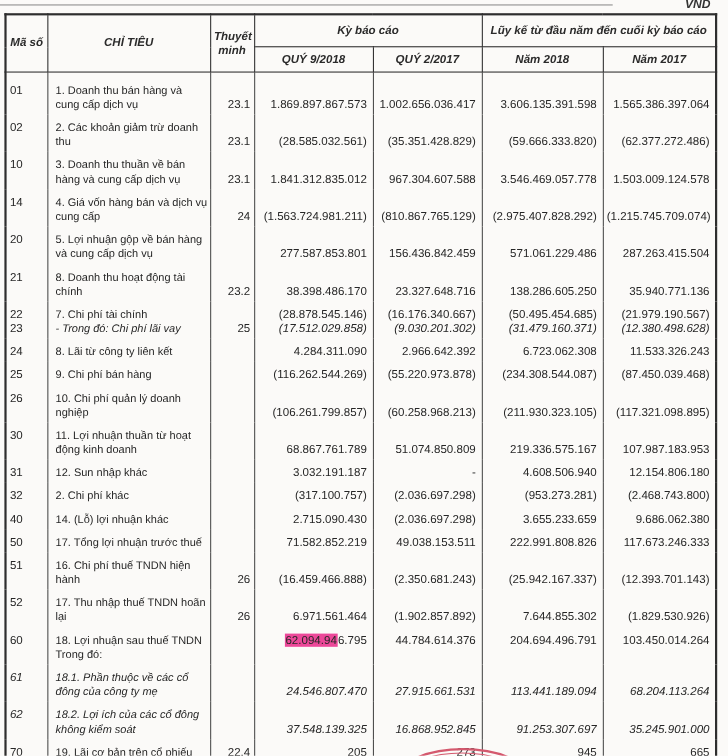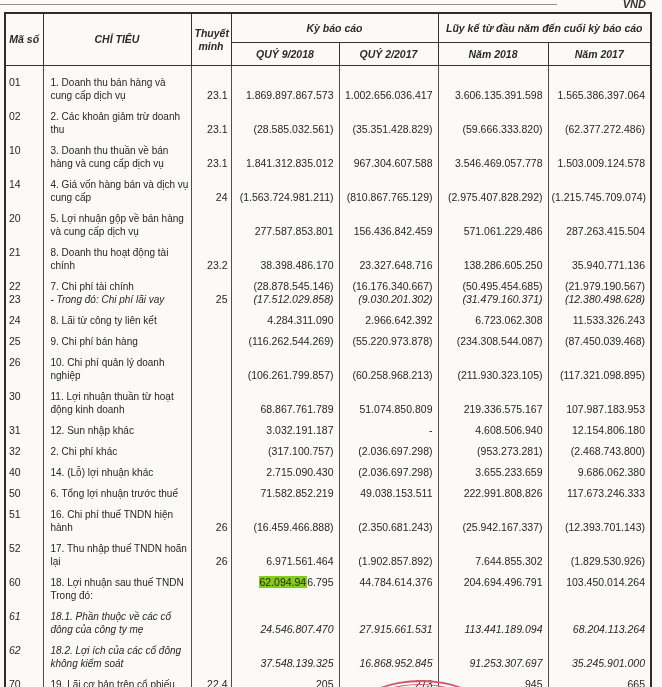--- a/index.html
+++ b/index.html
@@ -211,21 +211,21 @@
         <td class="maso">40</td>
         <td class="lbl">14. (Lỗ) lợi nhuận khác</td>
         <td class="tm"></td>
         <td class="num">2.715.090.430</td>
         <td class="num">(2.036.697.298)</td>
         <td class="num">3.655.233.659</td>
         <td class="num">9.686.062.380</td>
       </tr>
       <tr>
         <td class="maso">50</td>
-        <td class="lbl">6. Tổng lợi nhuận trước thuế</td>
+        <td class="lbl">17. Tổng lợi nhuận trước thuế</td>
         <td class="tm"></td>
         <td class="num">71.582.852.219</td>
         <td class="num">49.038.153.511</td>
         <td class="num">222.991.808.826</td>
         <td class="num">117.673.246.333</td>
       </tr>
       <tr>
         <td class="maso">51</td>
         <td class="lbl">16. Chi phí thuế TNDN hiện hành</td>
         <td class="tm">26</td>
@@ -240,21 +240,21 @@
         <td class="tm">26</td>
         <td class="num">6.971.561.464</td>
         <td class="num">(1.902.857.892)</td>
         <td class="num">7.644.855.302</td>
         <td class="num">(1.829.530.926)</td>
       </tr>
       <tr class="numtop">
         <td class="maso">60</td>
         <td class="lbl">18. Lợi nhuận sau thuế TNDN<br><span class="">Trong đó:</span></td>
         <td class="tm"></td>
-        <td class="num"><span class="hl" style="background:#84cc16">62.094.94</span>6.795</td>
+        <td class="num"><span class="hl" style="background:#ec4899">62.094.94</span>6.795</td>
         <td class="num">44.784.614.376</td>
         <td class="num">204.694.496.791</td>
         <td class="num">103.450.014.264</td>
       </tr>
       <tr class="it">
         <td class="maso">61</td>
         <td class="lbl">18.1. Phần thuộc về các cổ đông của công ty mẹ</td>
         <td class="tm"></td>
         <td class="num">24.546.807.470</td>
         <td class="num">27.915.661.531</td>

